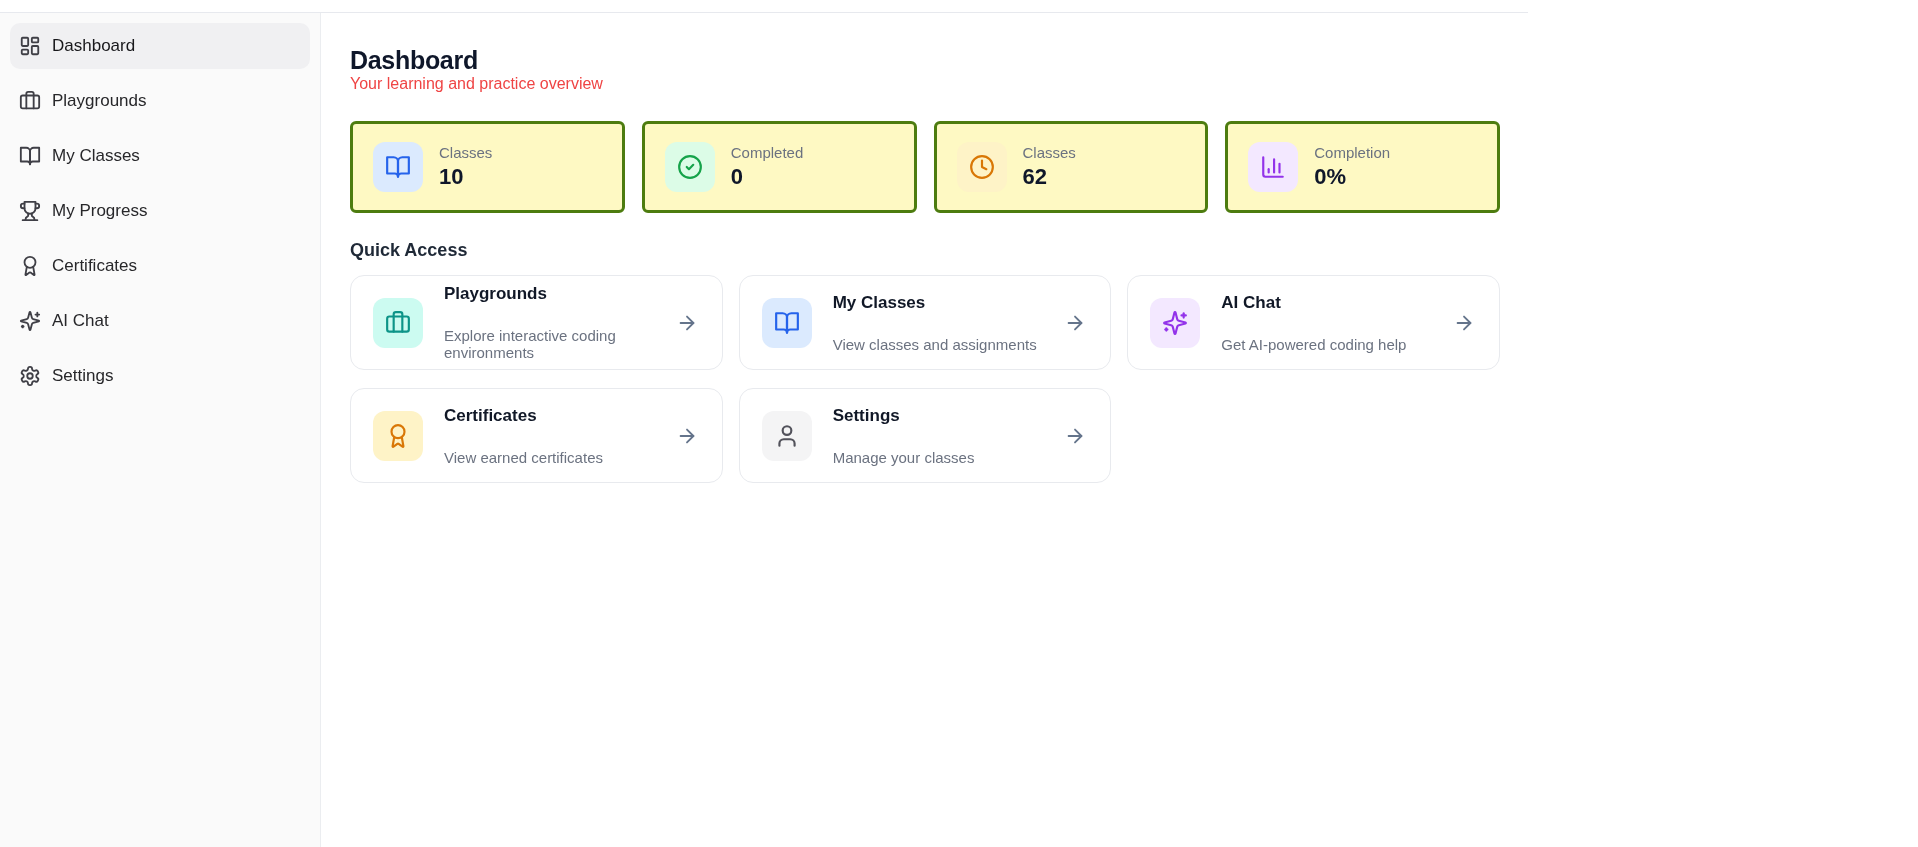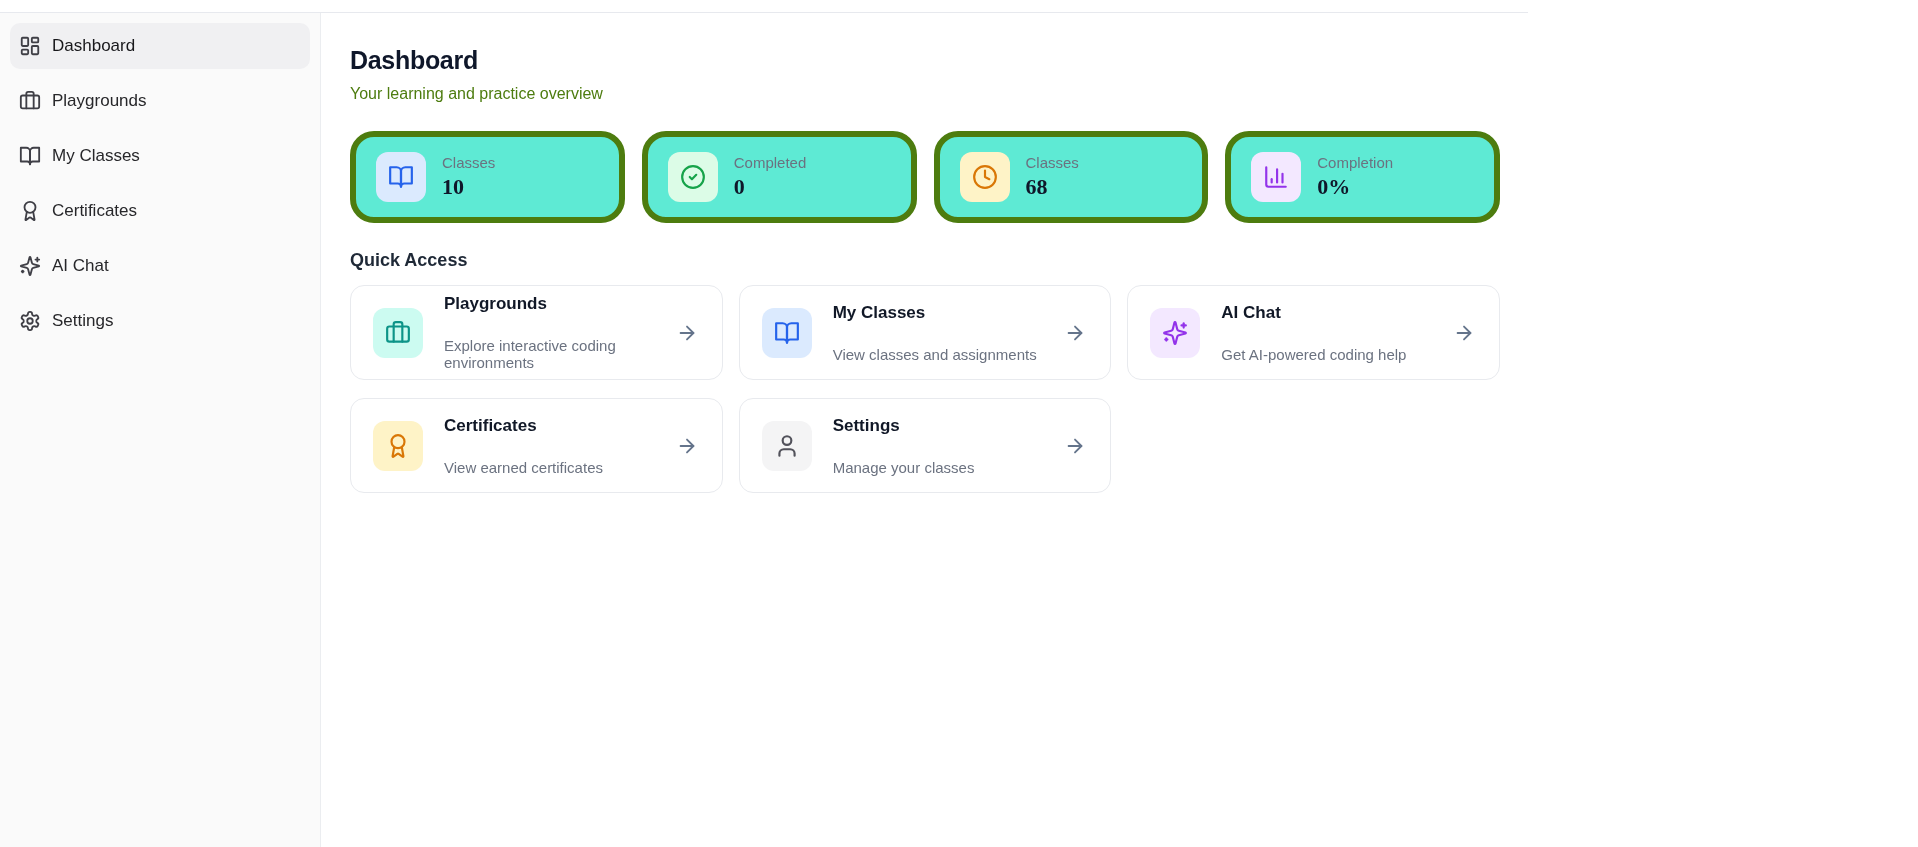--- a/index.html
+++ b/index.html
@@ -64,44 +64,44 @@
   .nav-item .nav-icon svg { width: 22px; height: 22px; }
 
   
   .main {
     flex: 1;
     background: #ffffff;
     padding: 33px 28px 0 29px;
     min-width: 0;
   }
   .page-title { font-size: 25px; font-weight: 700; color: #0f172a; letter-spacing: -0.3px; }
-  .page-subtitle { margin-top: 10px; font-size: 16px; color: #4d7c0f; }
+  .page-subtitle { font-size: 16px; color: #ef4444; }
 
   
   .stats { display: flex; gap: 17px; margin-top: 28px; }
   .stat-card {
     flex: 1;
     height: 92px;
-    background: #5eead4;
-    border: 6px solid #4d7c0f;
-    border-radius: 24px;
+    background: #fef9c3;
+    border: 3px solid #4d7c0f;
+    border-radius: 6px;
     display: flex;
     align-items: center;
     padding: 0 20px;
   }
   .icon-box {
     width: 50px; height: 50px;
     border-radius: 12px;
     display: flex; align-items: center; justify-content: center;
     flex: 0 0 50px;
   }
   .icon-box svg { width: 26px; height: 26px; }
   .stat-text { margin-left: 16px; }
   .stat-label { font-size: 15px; color: #6b7280; }
-  .stat-value { margin-top: 3px; font-size: 22px; font-weight: 700; color: #0f172a; font-family: Liberation Serif, serif; }
+  .stat-value { margin-top: 3px; font-size: 22px; font-weight: 700; color: #0f172a; }
 
   
   .qa-heading { margin-top: 27px; font-size: 18px; font-weight: 600; color: #1f2937; }
   .qa-grid {
     margin-top: 14px;
     display: grid;
     grid-template-columns: repeat(3, 1fr);
     gap: 18px 16px;
   }
   .qa-card {
@@ -160,20 +160,33 @@
               <svg viewBox="0 0 24 24" fill="none" stroke="currentColor" stroke-width="2" stroke-linecap="round" stroke-linejoin="round">
                 <path d="M2 3h6a4 4 0 0 1 4 4v14a3 3 0 0 0-3-3H2z"></path>
                 <path d="M22 3h-6a4 4 0 0 0-4 4v14a3 3 0 0 1 3-3h7z"></path>
               </svg>
             </span>
             <span>My Classes</span>
           </div>
           <div class="nav-item">
             <span class="nav-icon">
               <svg viewBox="0 0 24 24" fill="none" stroke="currentColor" stroke-width="2" stroke-linecap="round" stroke-linejoin="round">
+                <path d="M6 9H4.5a2.5 2.5 0 0 1 0-5H6"></path>
+                <path d="M18 9h1.5a2.5 2.5 0 0 0 0-5H18"></path>
+                <path d="M4 22h16"></path>
+                <path d="M10 14.66V17c0 .55-.47.98-.97 1.21C7.85 18.75 7 20.24 7 22"></path>
+                <path d="M14 14.66V17c0 .55.47.98.97 1.21C16.15 18.75 17 20.24 17 22"></path>
+                <path d="M18 2H6v7a6 6 0 0 0 12 0V2Z"></path>
+              </svg>
+            </span>
+            <span>My Progress</span>
+          </div>
+          <div class="nav-item">
+            <span class="nav-icon">
+              <svg viewBox="0 0 24 24" fill="none" stroke="currentColor" stroke-width="2" stroke-linecap="round" stroke-linejoin="round">
                 <path d="m15.477 12.89 1.515 8.526a.5.5 0 0 1-.81.47l-3.58-2.687a1 1 0 0 0-1.197 0l-3.586 2.686a.5.5 0 0 1-.81-.469l1.514-8.526"></path>
                 <circle cx="12" cy="8" r="6"></circle>
               </svg>
             </span>
             <span>Certificates</span>
           </div>
           <div class="nav-item">
             <span class="nav-icon">
               <svg viewBox="0 0 24 24" fill="none" stroke="currentColor" stroke-width="2" stroke-linecap="round" stroke-linejoin="round">
                 <path d="M9.937 15.5A2 2 0 0 0 8.5 14.063l-6.135-1.582a.5.5 0 0 1 0-.962L8.5 9.936A2 2 0 0 0 9.937 8.5l1.582-6.135a.5.5 0 0 1 .963 0L14.063 8.5A2 2 0 0 0 15.5 9.937l6.135 1.581a.5.5 0 0 1 0 .964L15.5 14.063a2 2 0 0 0-1.437 1.437l-1.582 6.135a.5.5 0 0 1-.963 0z"></path>
@@ -229,21 +242,21 @@
           </div>
           <div class="stat-card">
             <span class="icon-box" style="color: rgb(217, 119, 6); background: rgb(254, 243, 199);">
               <svg viewBox="0 0 24 24" fill="none" stroke="currentColor" stroke-width="2" stroke-linecap="round" stroke-linejoin="round">
                 <circle cx="12" cy="12" r="10"></circle>
                 <polyline points="12 6 12 12 16 14"></polyline>
               </svg>
             </span>
             <span class="stat-text">
               <span class="stat-label" style="display:block">Classes</span>
-              <span class="stat-value" style="display:block">68</span>
+              <span class="stat-value" style="display:block">62</span>
             </span>
           </div>
           <div class="stat-card">
             <span class="icon-box" style="color: rgb(147, 51, 234); background: rgb(243, 232, 255);">
               <svg viewBox="0 0 24 24" fill="none" stroke="currentColor" stroke-width="2" stroke-linecap="round" stroke-linejoin="round">
                 <path d="M3 3v16a2 2 0 0 0 2 2h16"></path>
                 <path d="M18 17V9"></path>
                 <path d="M13 17V5"></path>
                 <path d="M8 17v-3"></path>
               </svg>

